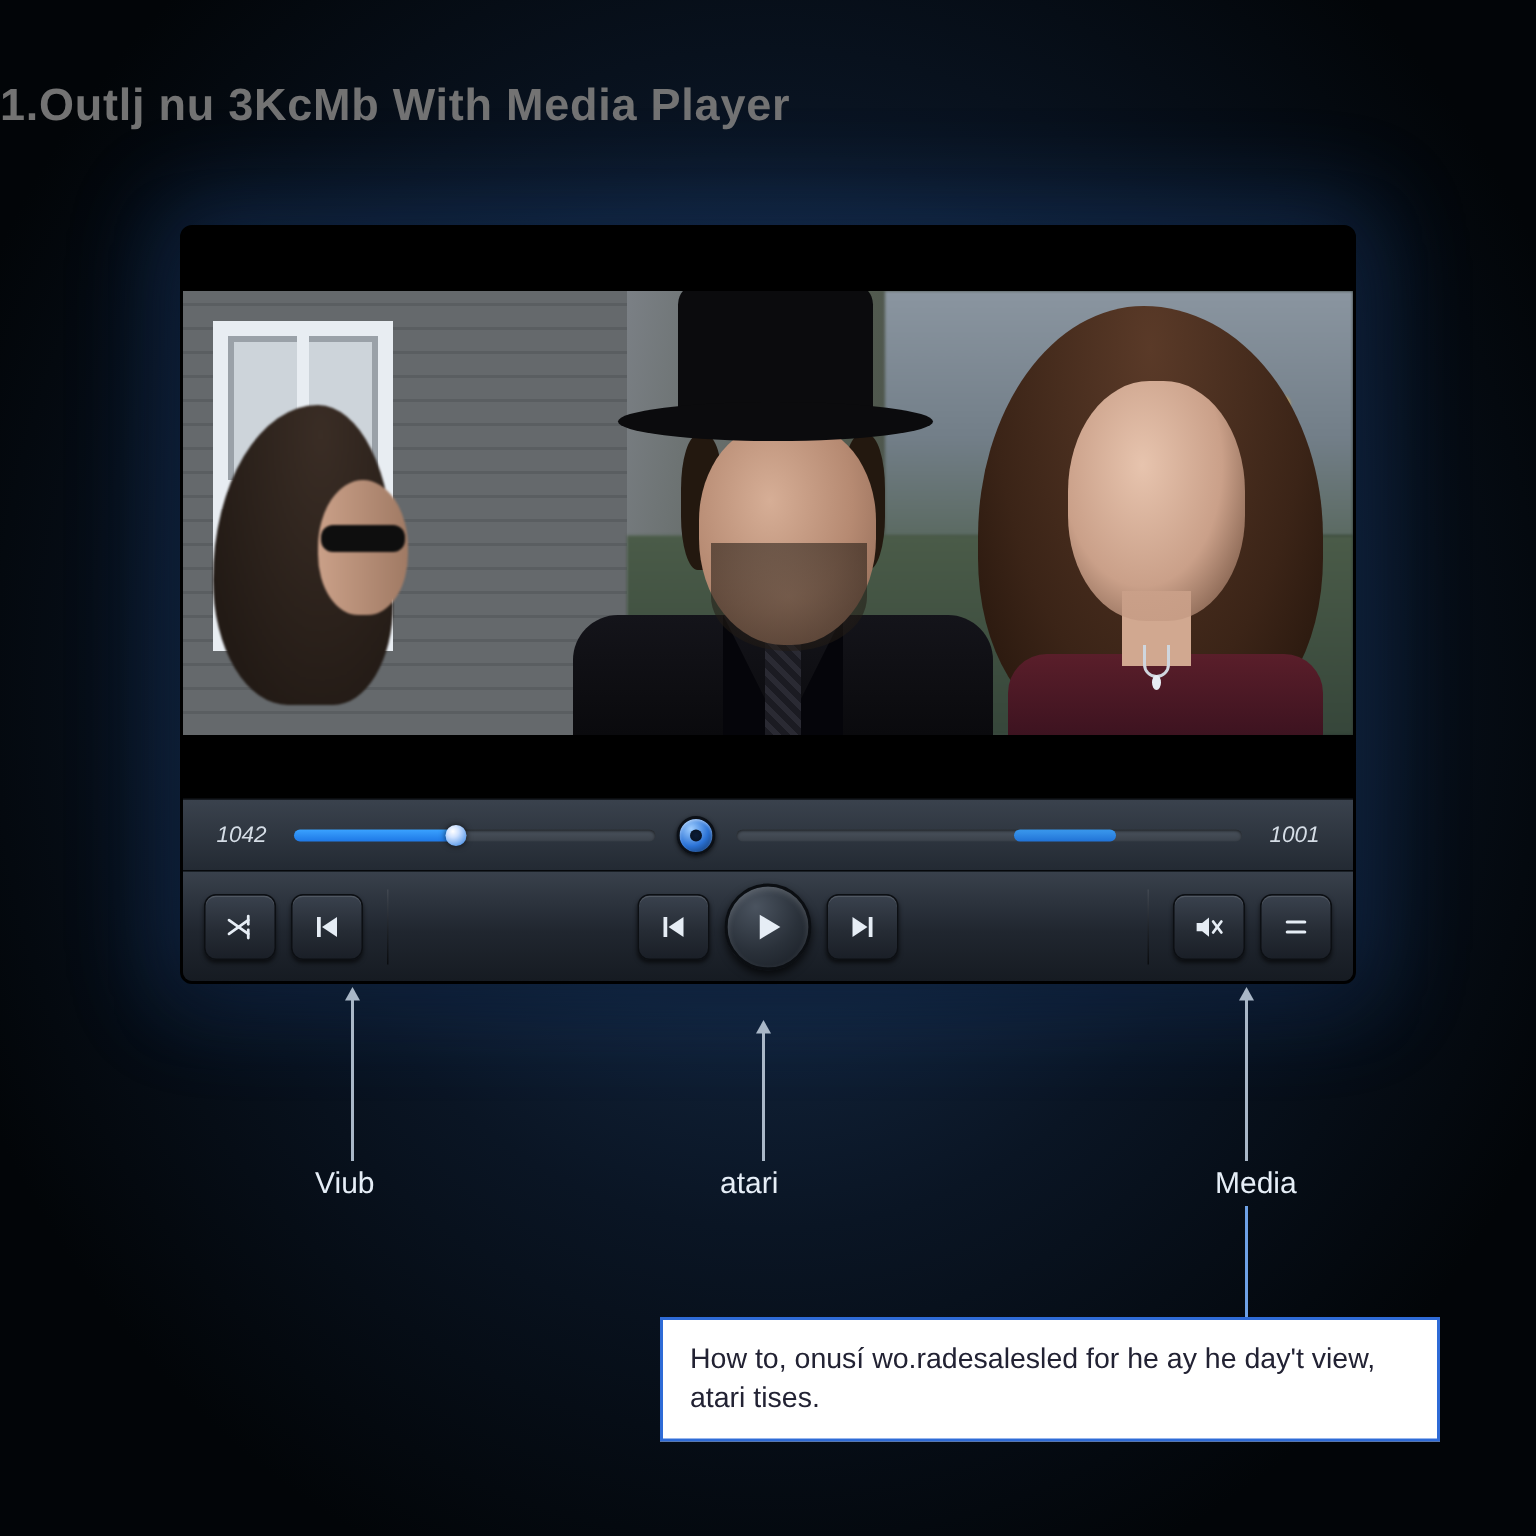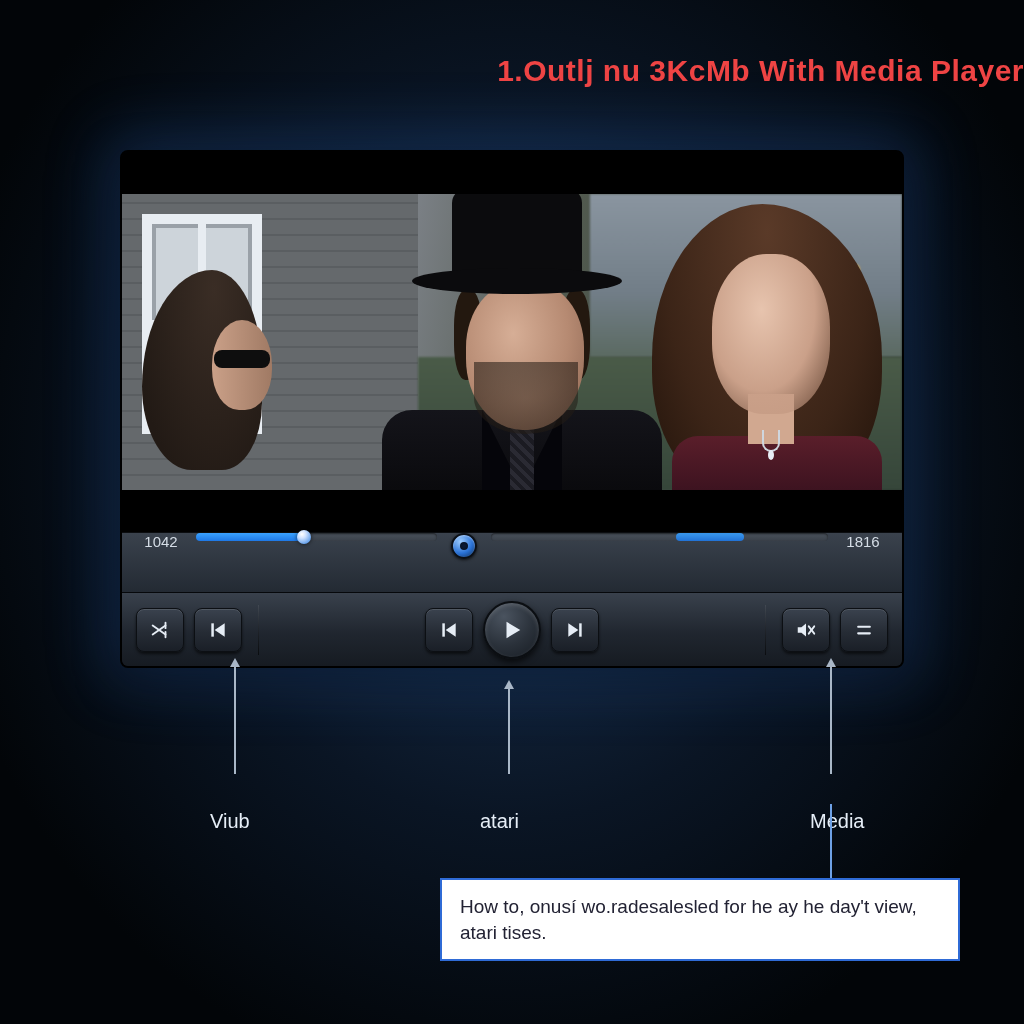--- a/index.html
+++ b/index.html
@@ -8,25 +8,25 @@
     background: radial-gradient(ellipse at 50% 45%, #1a3354 0%, #0a1524 45%, #020508 80%);
     font-family: "Segoe UI", Arial, sans-serif;
     color: #e8eef5;
     position: relative;
   }
 
   .title {
     position: absolute;
     top: 54px;
     left: 0; right: 0;
-    text-align: right;
+    text-align: left;
     font-size: 30px;
     font-weight: 600;
     letter-spacing: 0.5px;
-    color: #ef4444;
+    color: #737373;
   }
 
   .player-window {
     position: absolute;
     left: 120px;
     top: 150px;
     width: 784px;
     border: 2px solid #000;
     border-radius: 8px;
     background: #0b0f14;
@@ -138,25 +138,26 @@
   .fig.woman .top { position:absolute; left:60px; bottom:0; width:210px; height:54px;
     background: linear-gradient(180deg,#5a1e2a 0%,#3d1320 100%);
     border-radius: 26px 26px 0 0; }
   .fig.woman .necklace { position:absolute; left:150px; top:236px; width:18px; height:22px;
     border:2px solid #cfd6de; border-top:none; border-radius:0 0 12px 12px; }
   .fig.woman .pendant { position:absolute; left:156px; top:256px; width:6px; height:10px;
     background:#e7edf4; border-radius:50%; }
 
   
   .seek-row {
-    display:flex; align-items:flex-start; gap:14px;
-    height:60px;
+    display:flex; align-items:center; gap:14px;
+    height:48px;
     padding: 0 18px;
     background: linear-gradient(180deg,#3a424d 0%,#232a33 100%);
     border-top: 1px solid #0b0d10;
+    font-style: italic;
   }
   .time { font-size: 15px; color:#d5dde6; min-width:42px; text-align:center;}
   .seek-track {
     position:relative; flex:1; height:8px; border-radius:4px;
     background: linear-gradient(180deg,#4b535d 0%,#3a414a 100%);
     box-shadow: inset 0 1px 2px rgba(0,0,0,0.6);
   }
   .seek-fill {
     position:absolute; left:0; top:0; bottom:0; width:45%;
     background: linear-gradient(180deg,#3aa2ff 0%,#1e78e6 100%);
@@ -227,21 +228,21 @@
   
   .callout { position:absolute; }
   .callout .line { position:absolute; background:#a9b7c7; }
   .callout .vline { width:2px; }
   .callout .arrowhead {
     position:absolute; width:0; height:0;
     border-left:5px solid transparent; border-right:5px solid transparent;
     border-bottom:9px solid #a9b7c7;
   }
   .callout .label {
-    position:absolute; color:#e6eef7; font-size:20px; white-space:nowrap;margin-top:32px;
+    position:absolute; color:#e6eef7; font-size:20px; white-space:nowrap;
   }
 
   .tip-box {
     position:absolute;
     left: 440px; top: 878px;
     width: 520px;
     background:#fff;
     border:2px solid #2f6bd6;
     padding:14px 18px;
     color:#223;
@@ -301,21 +302,21 @@
   <div class="seek-row">
     <div class="time">1042</div>
     <div class="seek-track">
       <div class="seek-fill"></div>
       <div class="seek-knob"></div>
     </div>
     <div class="vol-knob"></div>
     <div class="seek-track" style="flex:1.4">
       <div class="seek-fill2"></div>
     </div>
-    <div class="time">1816</div>
+    <div class="time">1001</div>
   </div>
 
   <div class="controls">
     <div class="group">
       <div class="btn">
         <svg width="22" height="22" viewBox="0 0 24 24" fill="none" stroke="currentColor" stroke-width="2" stroke-linecap="round" stroke-linejoin="round">
           <path d="M4 7l14 10"></path>
             <path d="M4 17L18 7"></path>
             <path d="M18 4v6"></path>
             <path d="M18 14v6"></path>

